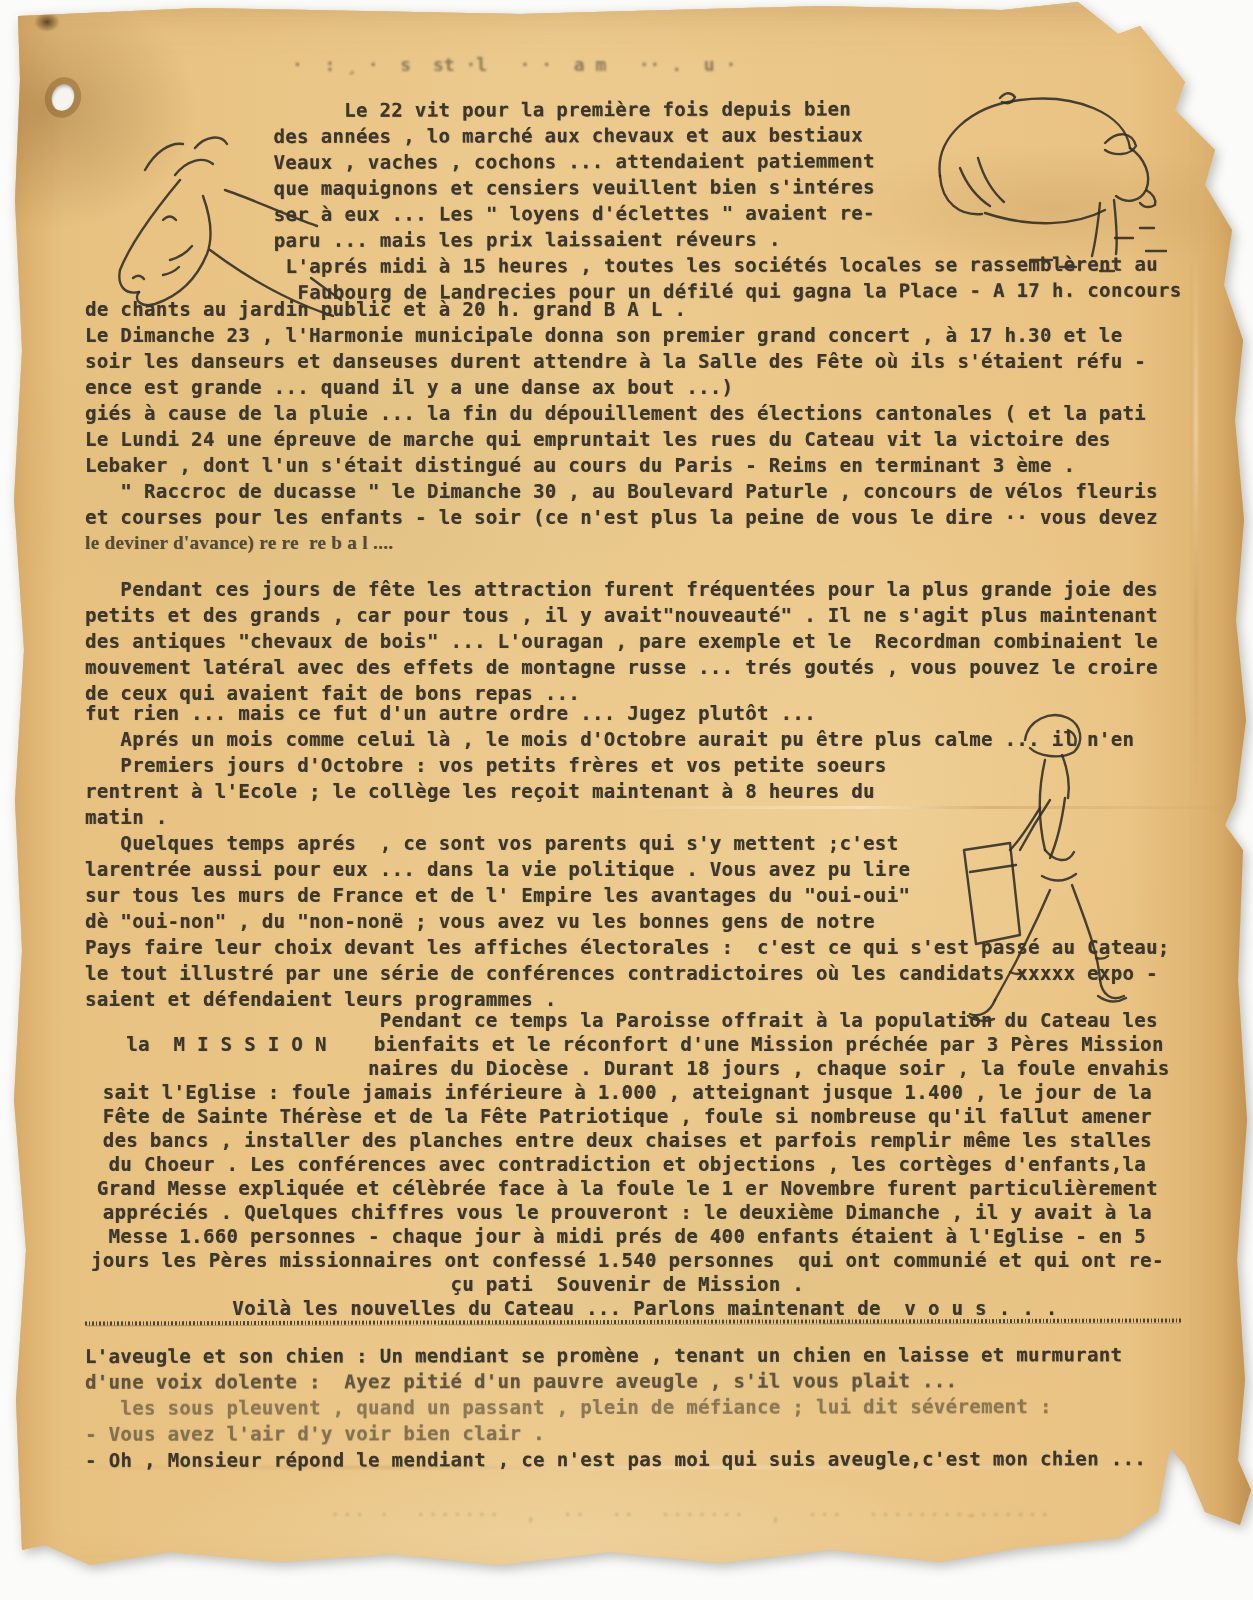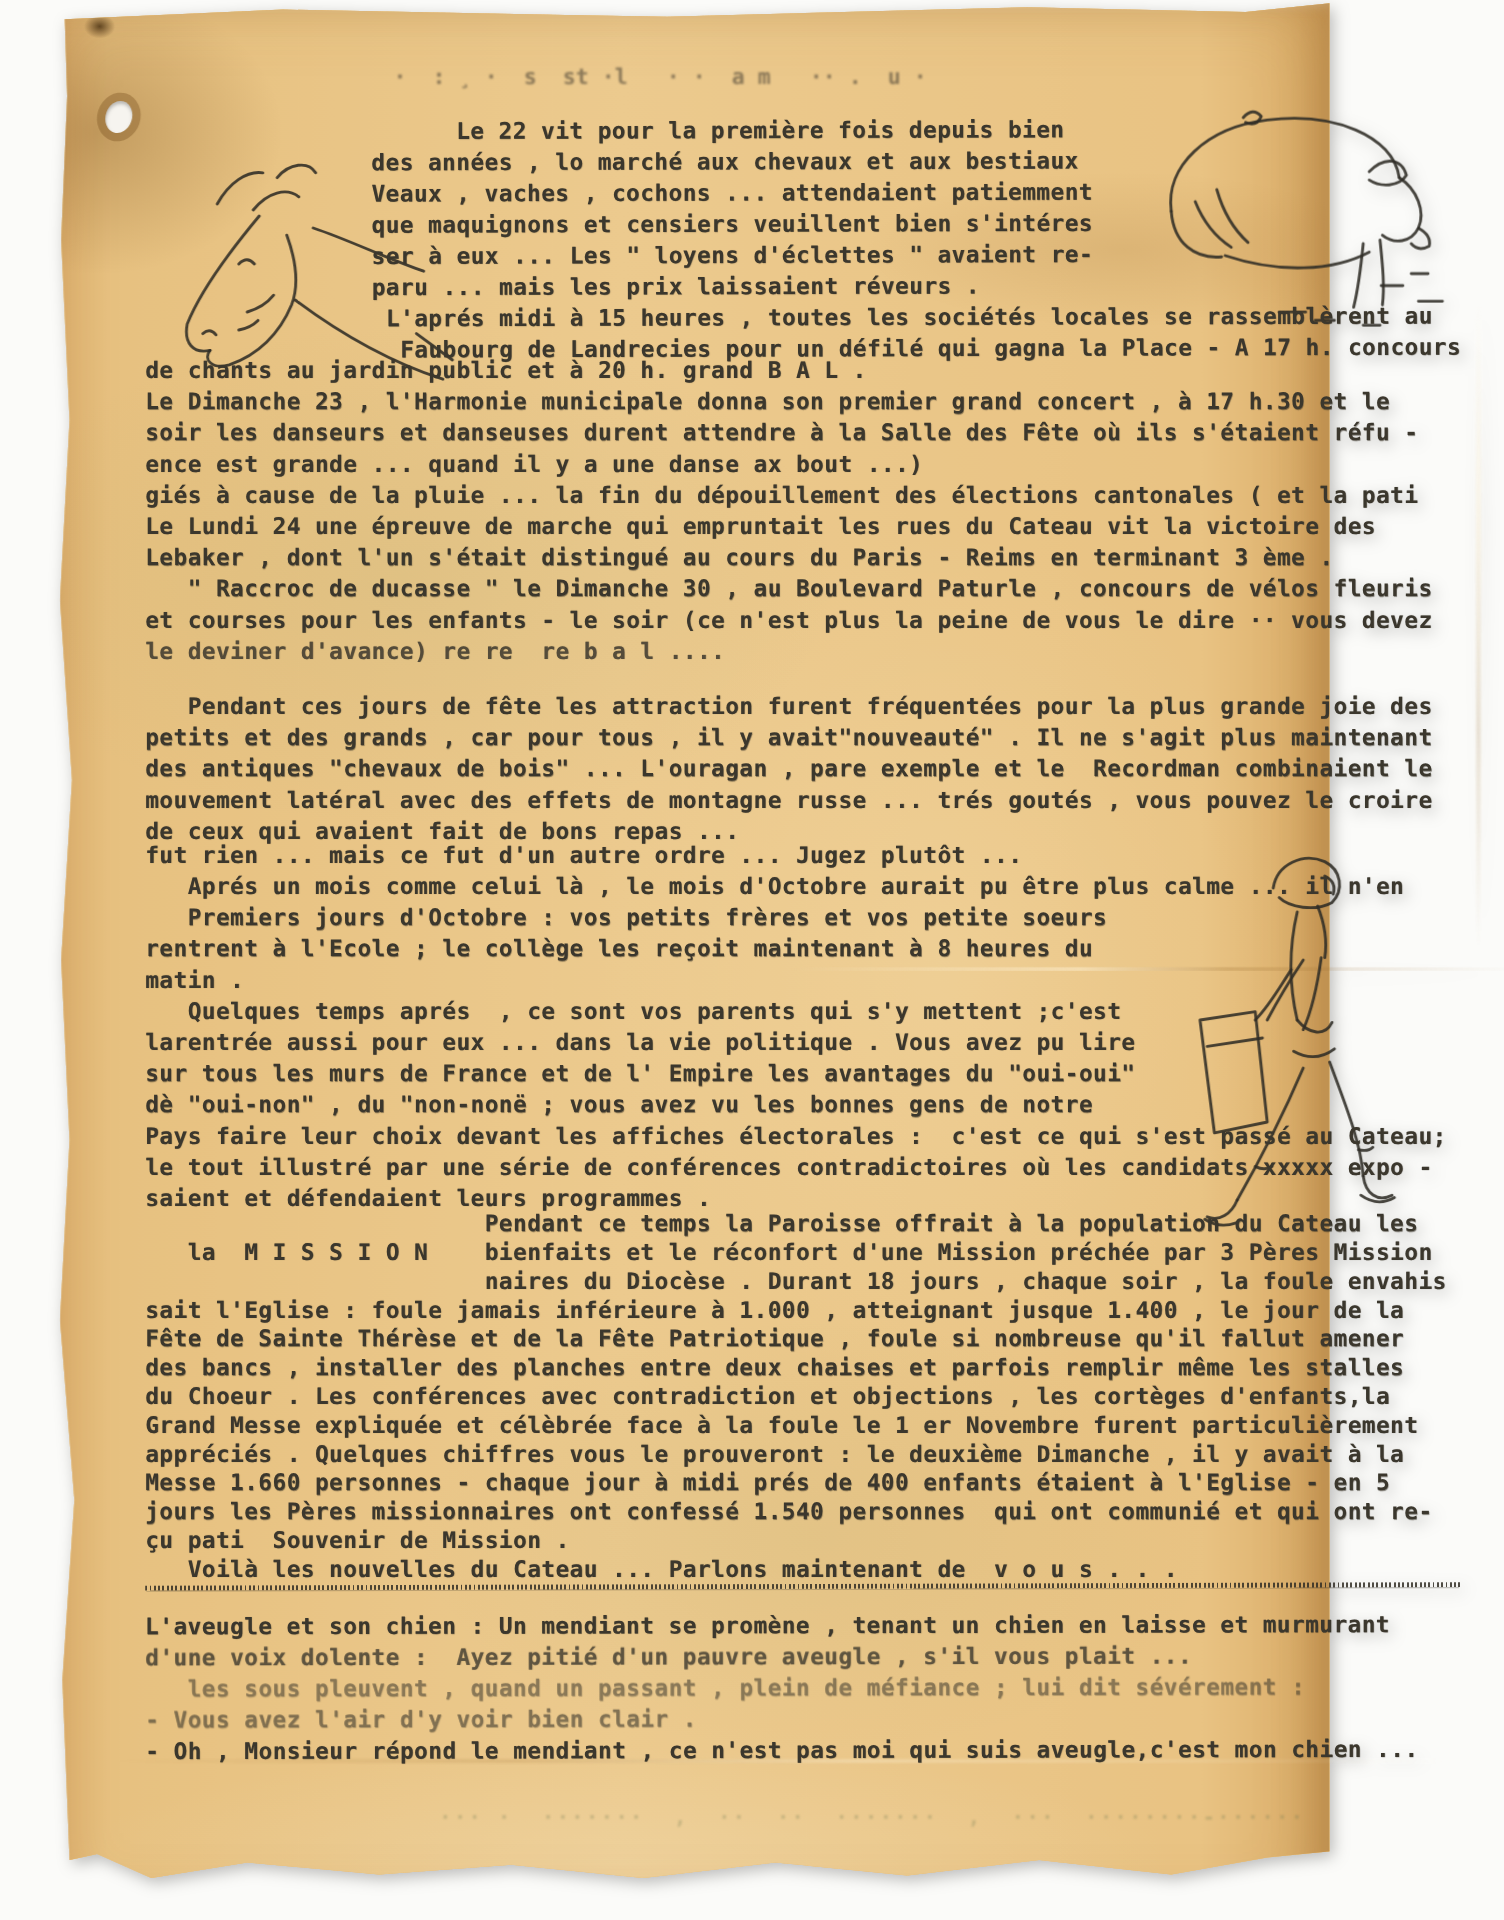--- a/index.html
+++ b/index.html
@@ -4,21 +4,21 @@
 <title>Scanned typewritten newsletter page</title>
 <style>
   :root{
     --bg:#fbfbf9;
     --paper:#eac887;
     --ink:#3b372d;
   }
   html,body{margin:0;padding:0;}
   body{background:var(--bg);width:1253px;height:1600px;overflow:hidden;
        font-family:"DejaVu Sans Mono","Liberation Mono",monospace;}
-  .stage{position:relative;width:1072px;height:1600px;background:var(--bg);margin-left:36px;}
+  .stage{position:relative;width:1253px;height:1600px;background:var(--bg);}
   .paper-wrap{position:absolute;inset:0;filter:drop-shadow(3px 4px 6px rgba(0,0,0,.25));}
   .paper{
     position:absolute;inset:0;
     background:
       radial-gradient(220px 170px at 45px 110px, rgba(112,70,20,.30), transparent 70%),
       radial-gradient(300px 90px at 84% 13%, rgba(150,100,40,.16), transparent 72%),
       radial-gradient(520px 300px at 28% 30%, rgba(140,150,90,.10), transparent 70%),
       radial-gradient(480px 260px at 60% 80%, rgba(135,145,85,.08), transparent 70%),
       radial-gradient(420px 520px at 70% 50%, rgba(255,238,195,.22), transparent 70%),
       radial-gradient(620px 130px at 45% 97%, rgba(242,222,180,.35), transparent 75%),
@@ -54,32 +54,32 @@
         filter:blur(.6px);}
   .crease-h2{position:absolute;left:60px;top:1466px;width:1120px;height:3px;
         background:linear-gradient(90deg,transparent,rgba(150,105,45,.18) 30%,rgba(255,244,218,.35) 55%,transparent);
         filter:blur(.8px);}
 
   .text-layer{position:absolute;left:0;top:0;width:100%;height:100%;}
   .block{position:absolute;left:85px;color:var(--ink);}
   .line{white-space:pre;font-size:19px;font-weight:bold;letter-spacing:.35px;
         line-height:26px;color:var(--ink);
         text-shadow:0.4px 0.3px 0.7px rgba(52,47,37,.55);}
-  .lh24 .line{line-height:24px;}
+  .lh24 .line{line-height:24px;text-align:center;}
   .b-intro{top:96px;transform:rotate(-.15deg);}
   .b-fete{top:296px;}
   .b-attr{top:576px;}
   .b-oct{top:700px;}
   .b-pol{top:830px;}
   .b-mis{top:1008px;}
   .b-joke{top:1342px;transform:rotate(-.1deg);}
   .b-joke .line:nth-child(2){opacity:.8;filter:blur(.3px);}
   .b-joke .line:nth-child(3){opacity:.55;filter:blur(.6px);}
   .b-joke .line:nth-child(4){opacity:.6;filter:blur(.55px);}
-  .b-fete .line:nth-child(10){opacity:.85;}
+  .b-fete .line:nth-child(10){opacity:.85;font-family:Liberation Serif, serif;}
 
   .smudge{position:absolute;left:292px;top:54px;width:330px;font-size:18px;font-weight:bold;
         color:rgba(60,55,45,.55);filter:blur(1px);white-space:pre;}
   .rule{position:absolute;left:85px;top:1320px;width:1096px;height:4px;transform:rotate(-.15deg);
         background:repeating-linear-gradient(90deg, rgba(48,44,36,.85) 0 1.6px, transparent 1.6px 3.6px);
         box-shadow:0 2px 0 -1px rgba(48,44,36,.25);}
   .bleed{position:absolute;left:330px;top:1505px;font-size:17px;font-weight:bold;letter-spacing:2px;
         color:rgba(110,122,82,.55);filter:blur(1.1px);white-space:pre;opacity:.55;}
 
   svg.sketch{position:absolute;overflow:visible;}

